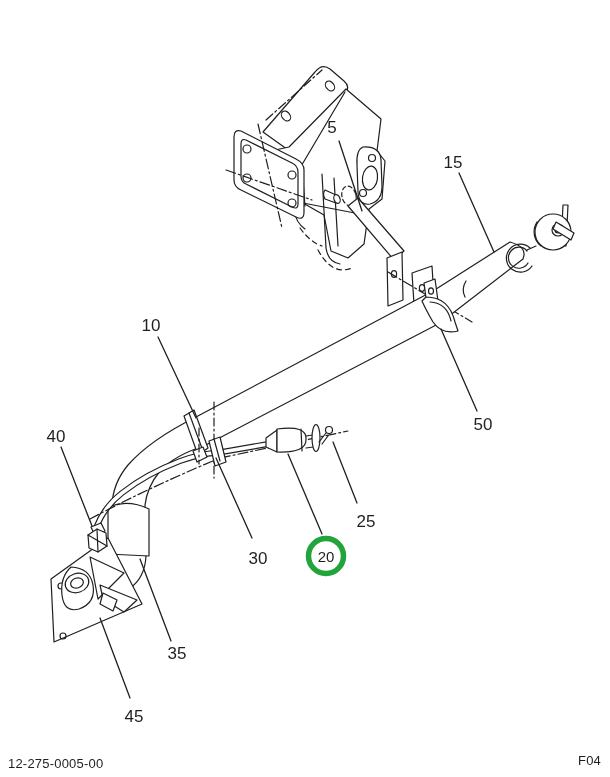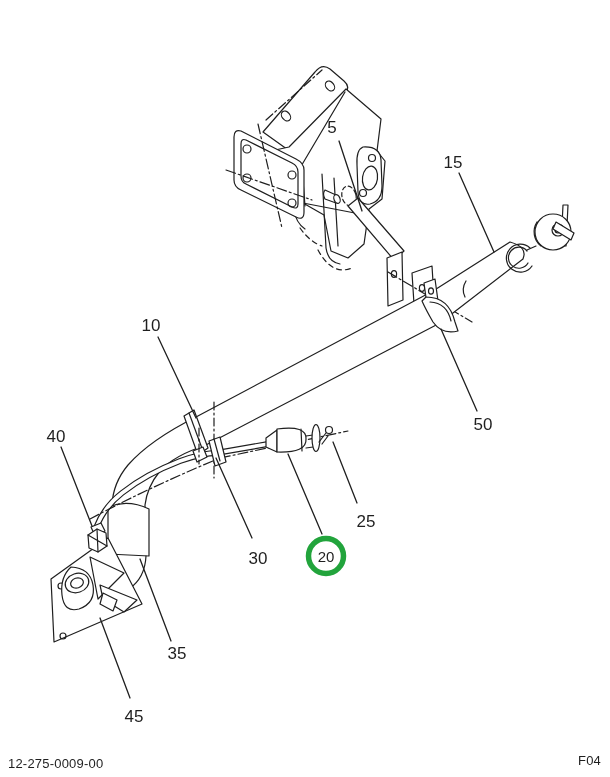--- a/index.html
+++ b/index.html
@@ -179,16 +179,16 @@
     <text class="callout" x="177" y="659" text-anchor="middle">35</text>
     <text class="callout" x="134" y="722" text-anchor="middle">45</text>
 
     <g>
       <circle cx="326" cy="556" r="17.5" fill="#ffffff" stroke="#22a43c" stroke-width="5.5"></circle>
       <text class="callout small" x="326" y="562" text-anchor="middle">20</text>
     </g>
   </g>
 </svg>
 
-<div id="footer-left" class="footer-text">12-275-0009-00</div>
+<div id="footer-left" class="footer-text">12-275-0005-00</div>
 <div id="footer-right" class="footer-text">F04</div>
 
 </div>
 
 </body></html>

